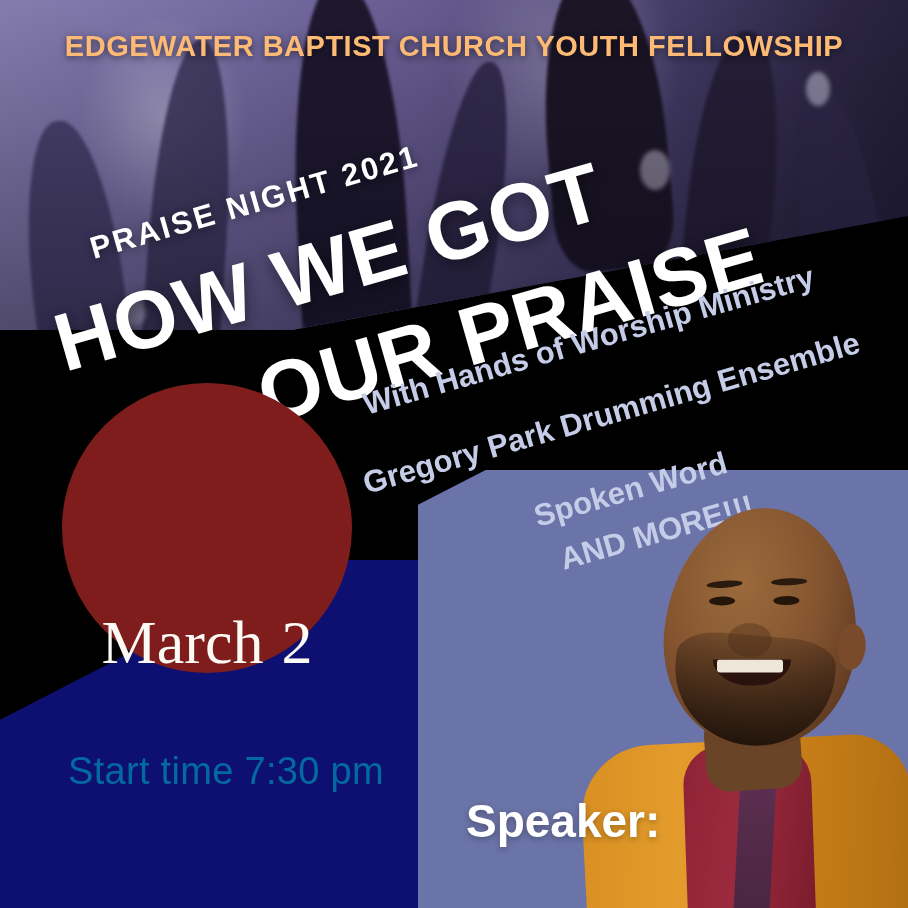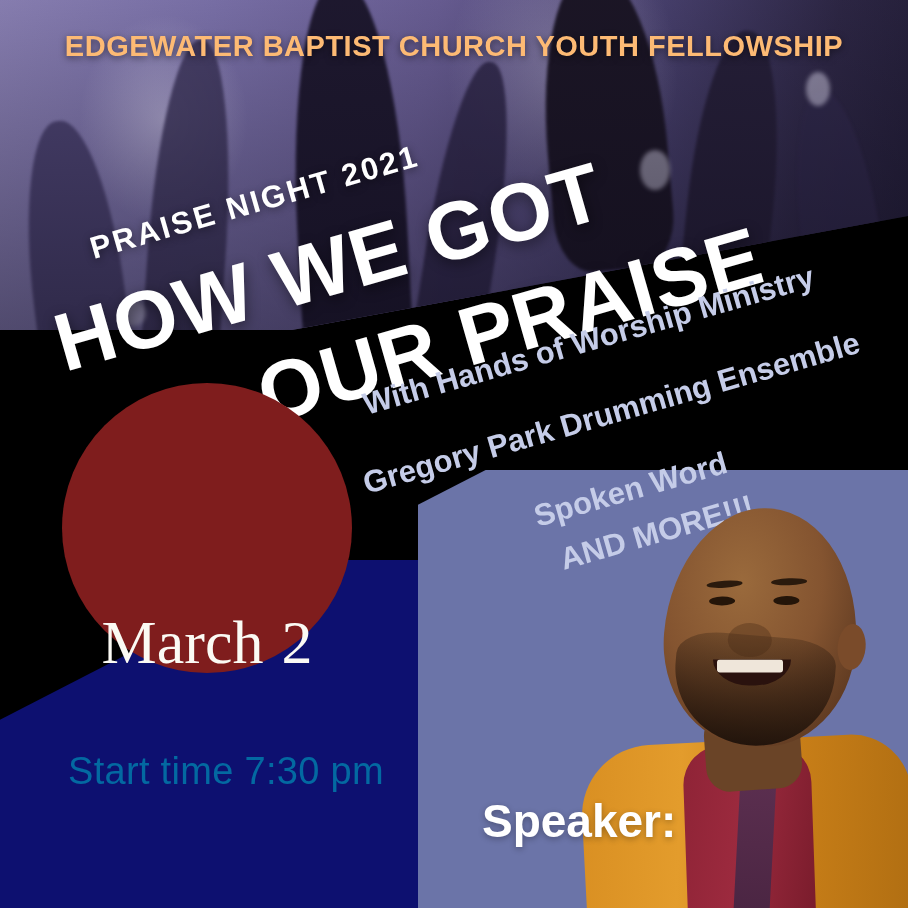--- a/index.html
+++ b/index.html
@@ -320,21 +320,21 @@
     top: 116px;
     width: 44px;
     height: 34px;
     background: rgba(70,40,20,.35);
     border-radius: 50%;
     transform: rotate(-4deg);
   }
 
   
   .speaker-caption {
-    left: 482px;
+    left: 466px;
     top: 798px;
     z-index: 45;
     color: #ffffff;
     font-weight: bold;
     font-size: 46px;
     line-height: 1.02;
     white-space: nowrap;
     text-shadow: 0 2px 6px rgba(0,0,0,.30);
   }
   .speaker-caption .l2 { display: block; }

